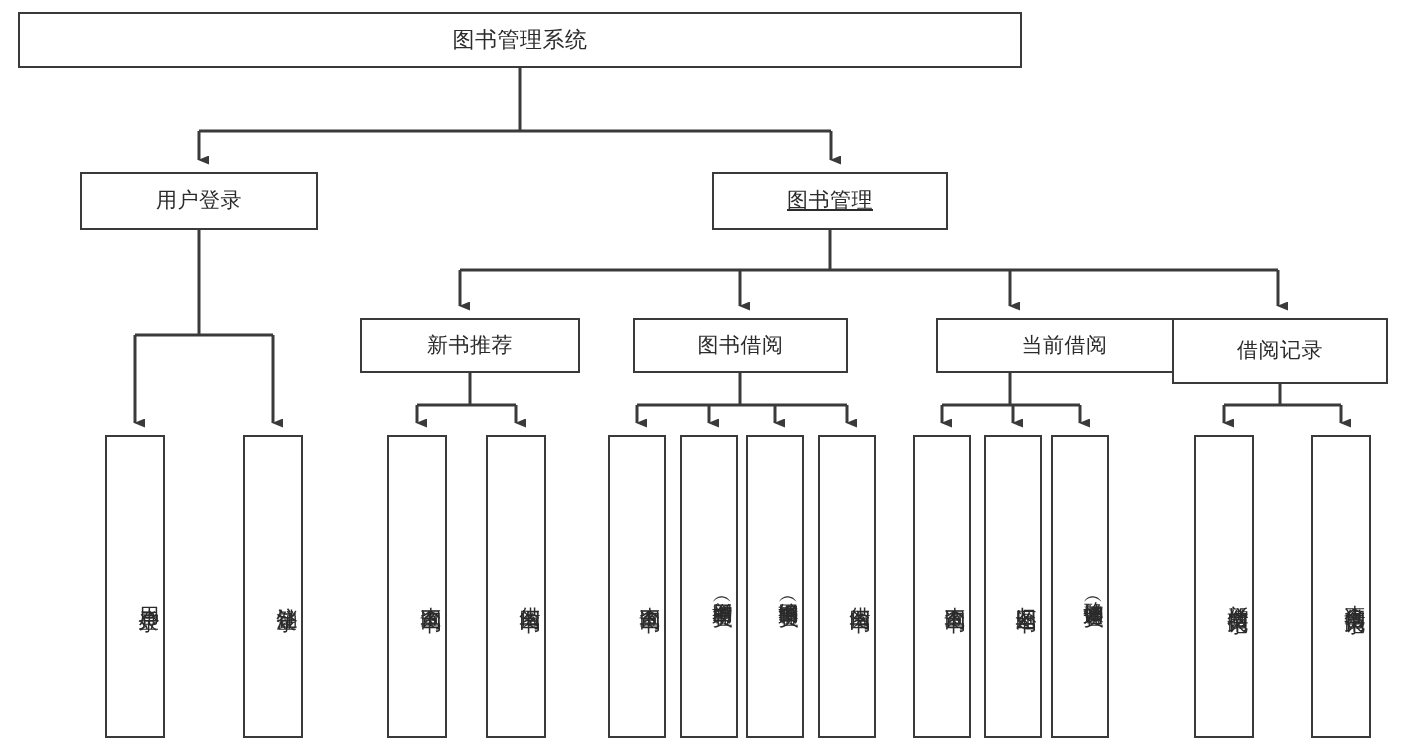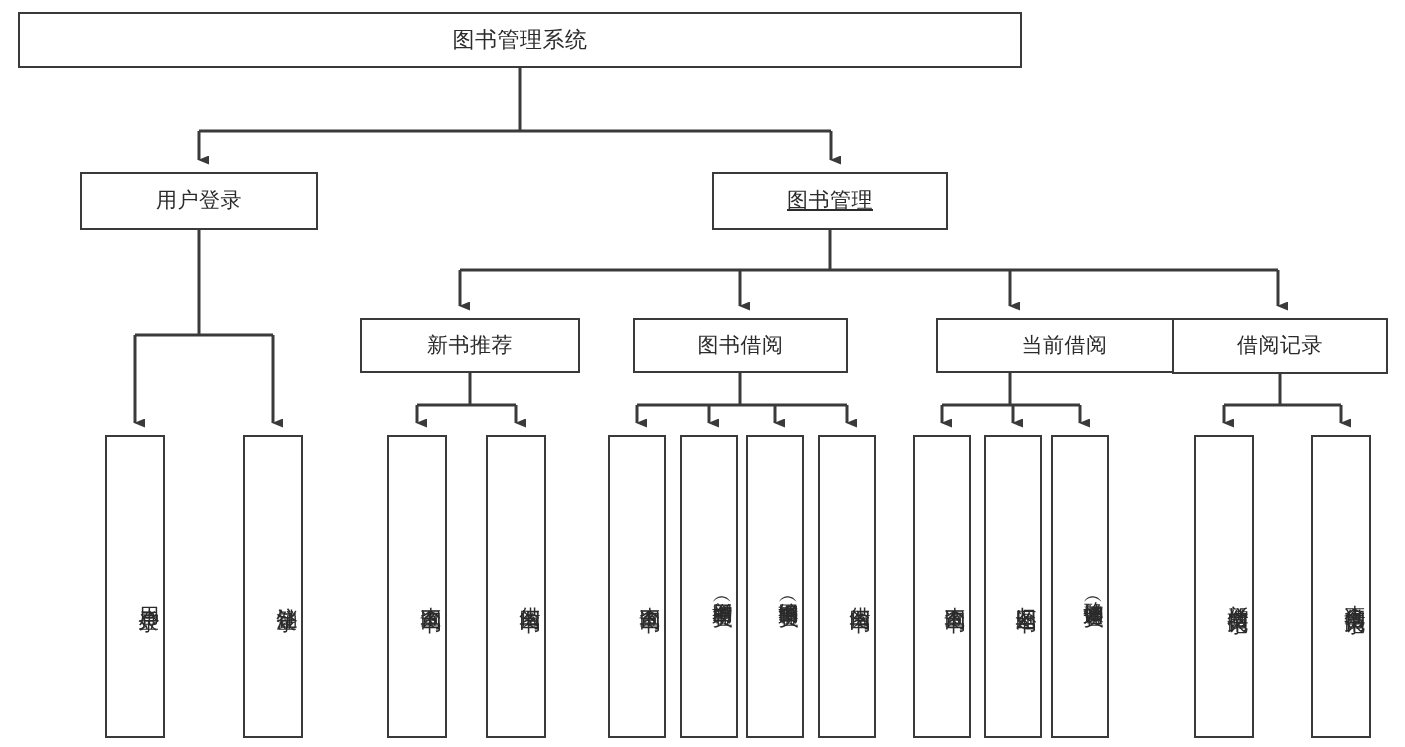--- a/index.html
+++ b/index.html
@@ -142,21 +142,21 @@
 
   <div class="node node-h" style="left:360px; top:318px; width:220px; height:55px;">
     <span>新书推荐</span>
   </div>
   <div class="node node-h" style="left:633px; top:318px; width:215px; height:55px;">
     <span>图书借阅</span>
   </div>
   <div class="node node-h" style="left:902px; top:318px; width:257px; height:55px;margin-left:34px;">
     <span>当前借阅</span>
   </div>
-  <div class="node node-h" style="left:1172px; top:318px; width:216px; height:56px;">
+  <div class="node node-h" style="left:1172px; top:318px; width:216px; height:66px;">
     <span>借阅记录</span>
   </div>
 
   <div class="node node-v" style="left:105px; top:435px; width:60px; height:303px;">用户登录</div>
   <div class="node node-v" style="left:243px; top:435px; width:60px; height:303px;">注销登录</div>
 
   <div class="node node-v" style="left:387px; top:435px; width:60px; height:303px;">查询图书</div>
   <div class="node node-v" style="left:486px; top:435px; width:60px; height:303px;">借阅图书</div>
 
   <div class="node node-v" style="left:608px; top:435px; width:58px; height:303px;">查询图书</div>

